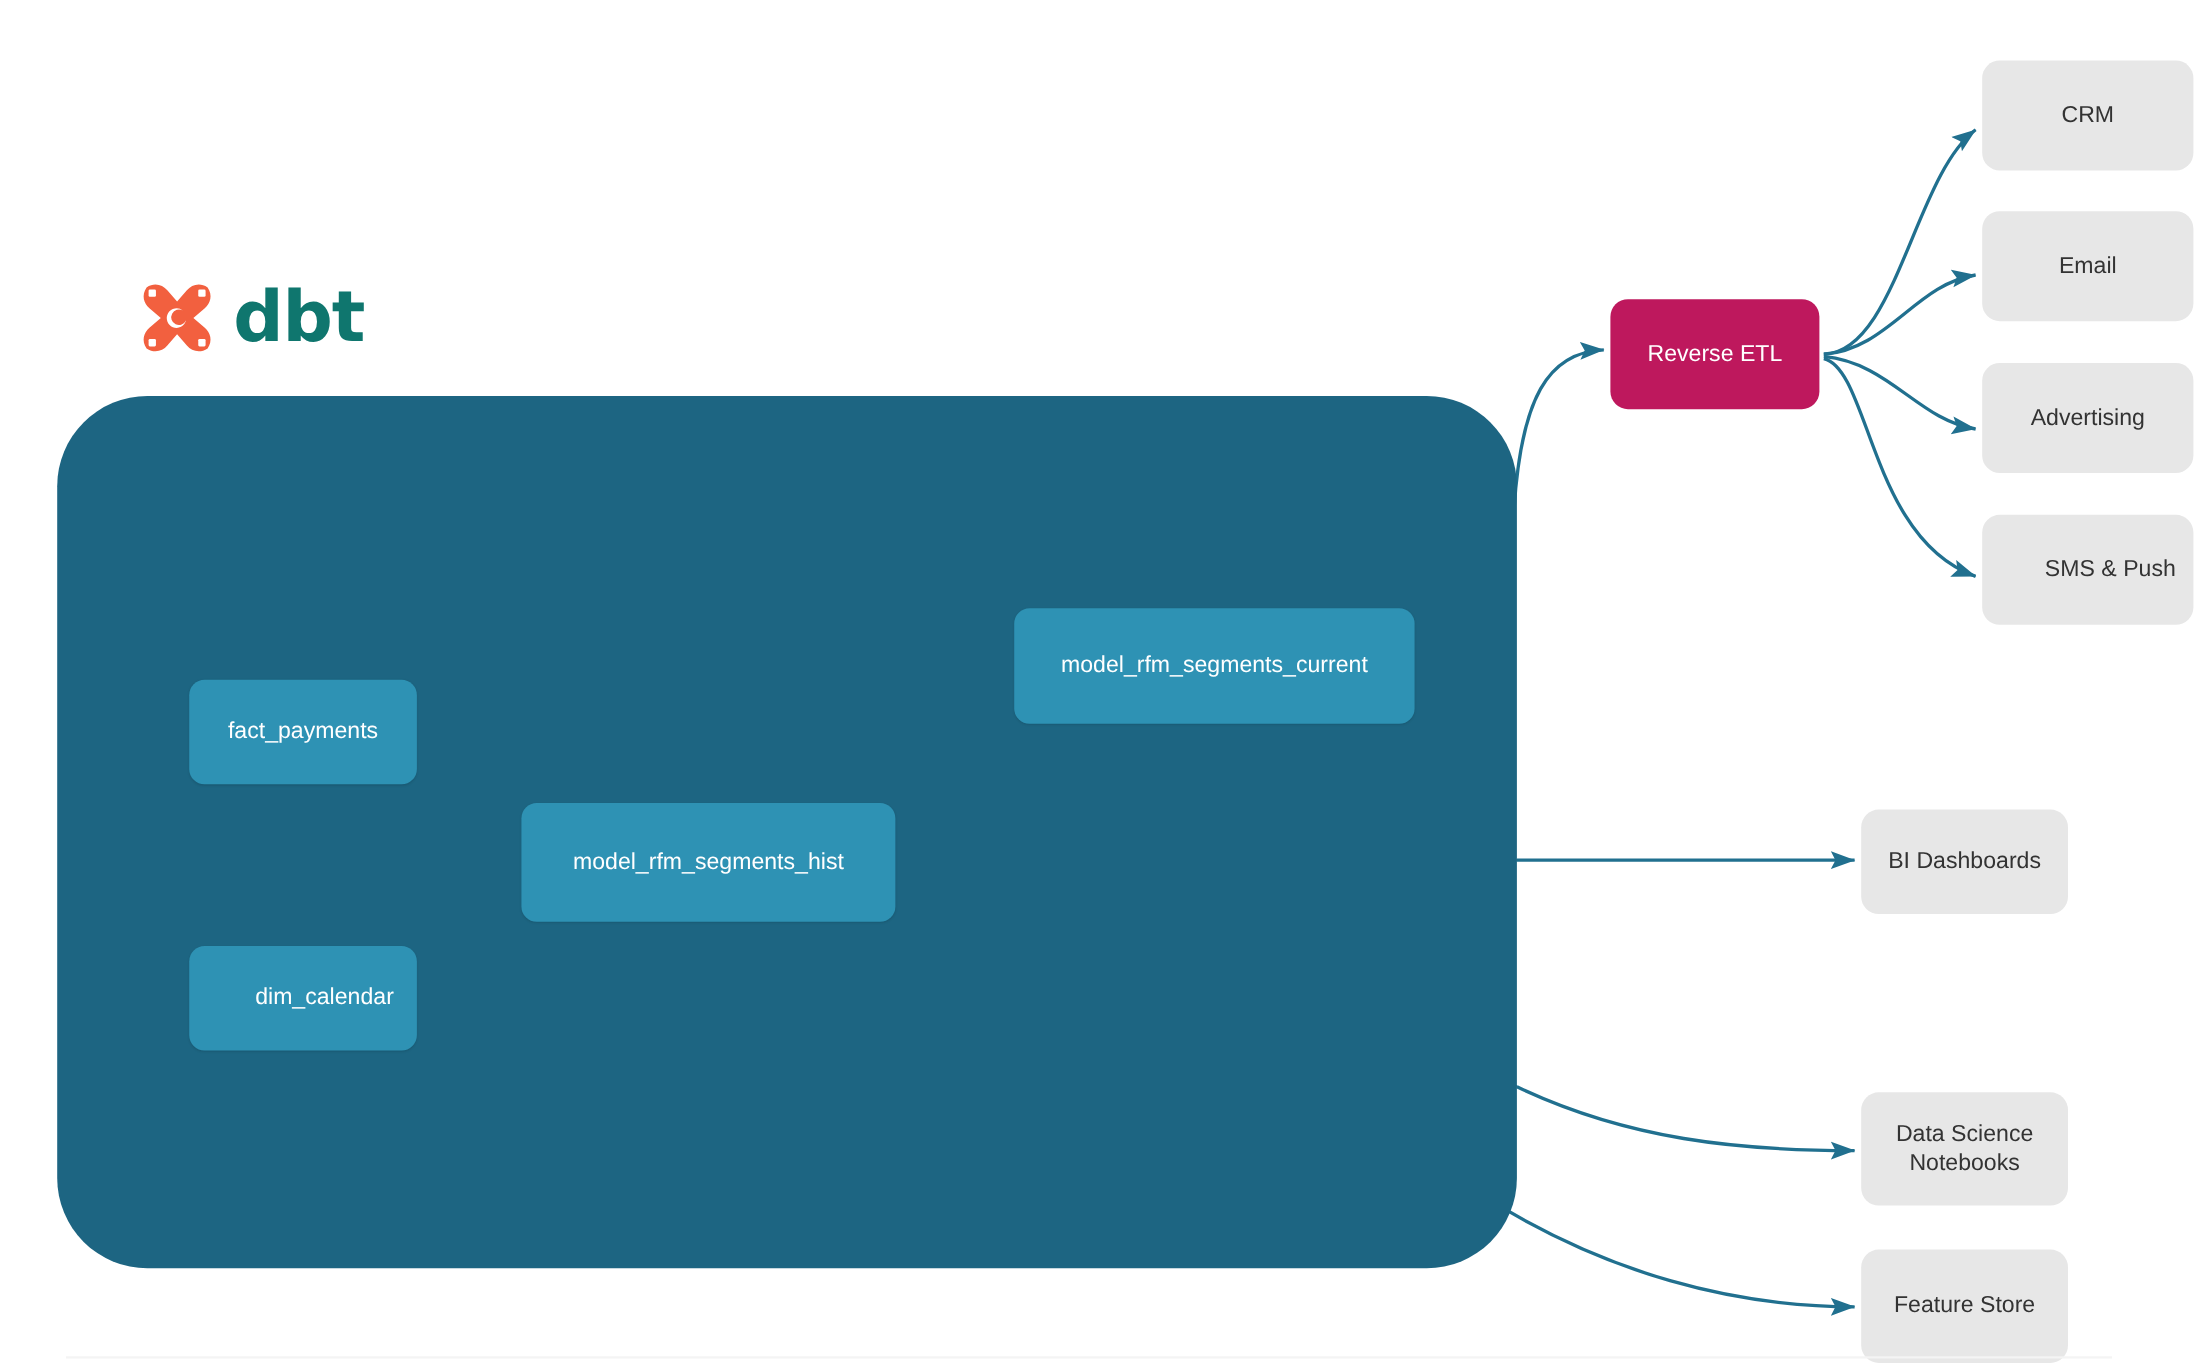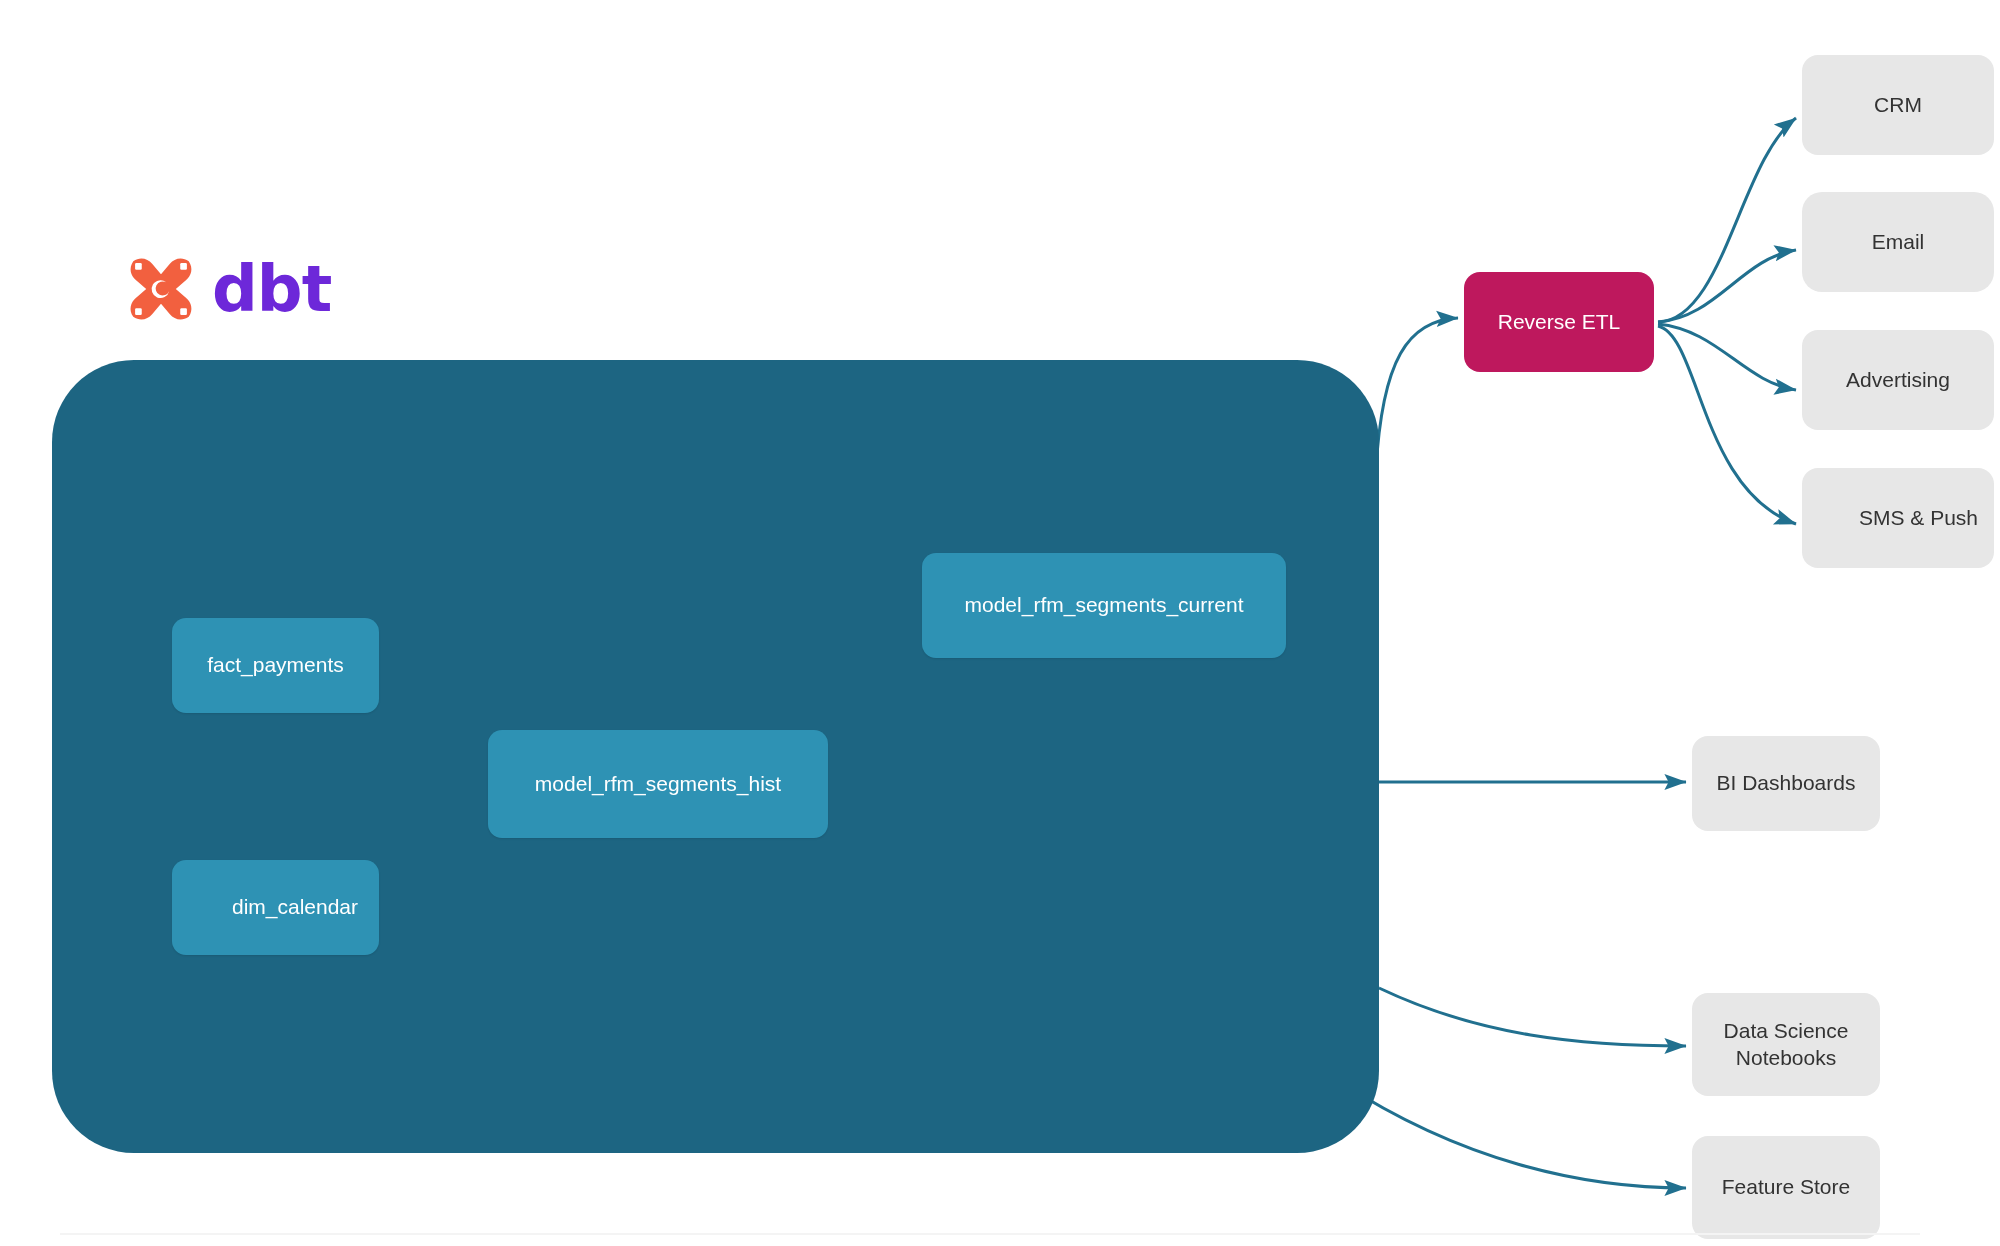--- a/index.html
+++ b/index.html
@@ -29,21 +29,21 @@
     top: 252px;
     display: flex;
     align-items: center;
     gap: 14px;
   }
   .dbt-mark { width: 74px; height: 74px; display: block; }
   .dbt-word {
     font-family: "DejaVu Sans", "Liberation Sans", sans-serif;
     font-size: 64px;
     font-weight: 700;
-    color: #6d28d9;
+    color: #0f766e;
     letter-spacing: -1px;
     line-height: 1;
   }
 
   
   .warehouse {
     position: absolute;
     left: 52px;
     top: 360px;
     width: 1327px;
@@ -77,26 +77,26 @@
   }
   .node-gray {
     background: #e7e7e7;
     color: #333333;
     font-size: 21px;
     border-radius: 16px;
   }
 
   .n-fact       { left: 172px;  top: 618px;  width: 207px; height: 95px;  }
   .n-dim        { left: 172px;  top: 860px;  width: 207px; height: 95px; padding-left: 39px;  }
-  .n-hist       { left: 488px;  top: 730px;  width: 340px; height: 108px; }
+  .n-hist       { left: 474px;  top: 730px;  width: 340px; height: 108px; }
   .n-current    { left: 922px;  top: 553px;  width: 364px; height: 105px; }
   .n-rev        { left: 1464px; top: 272px;  width: 190px; height: 100px; }
 
   .n-crm        { left: 1802px; top: 55px;   width: 192px; height: 100px; }
-  .n-email      { left: 1802px; top: 192px;  width: 192px; height: 100px; border-radius: 20px; }
+  .n-email      { left: 1802px; top: 192px;  width: 192px; height: 100px; }
   .n-ads        { left: 1802px; top: 330px;  width: 192px; height: 100px; }
   .n-sms        { left: 1802px; top: 468px;  width: 192px; height: 100px; padding-left: 41px; }
 
   .n-bi         { left: 1692px; top: 736px;  width: 188px; height: 95px;  }
   .n-ds         { left: 1692px; top: 993px;  width: 188px; height: 103px; }
   .n-fs         { left: 1692px; top: 1136px; width: 188px; height: 103px; align-items: center; }
 
   .footer-rule {
     position: absolute;
     left: 60px;

